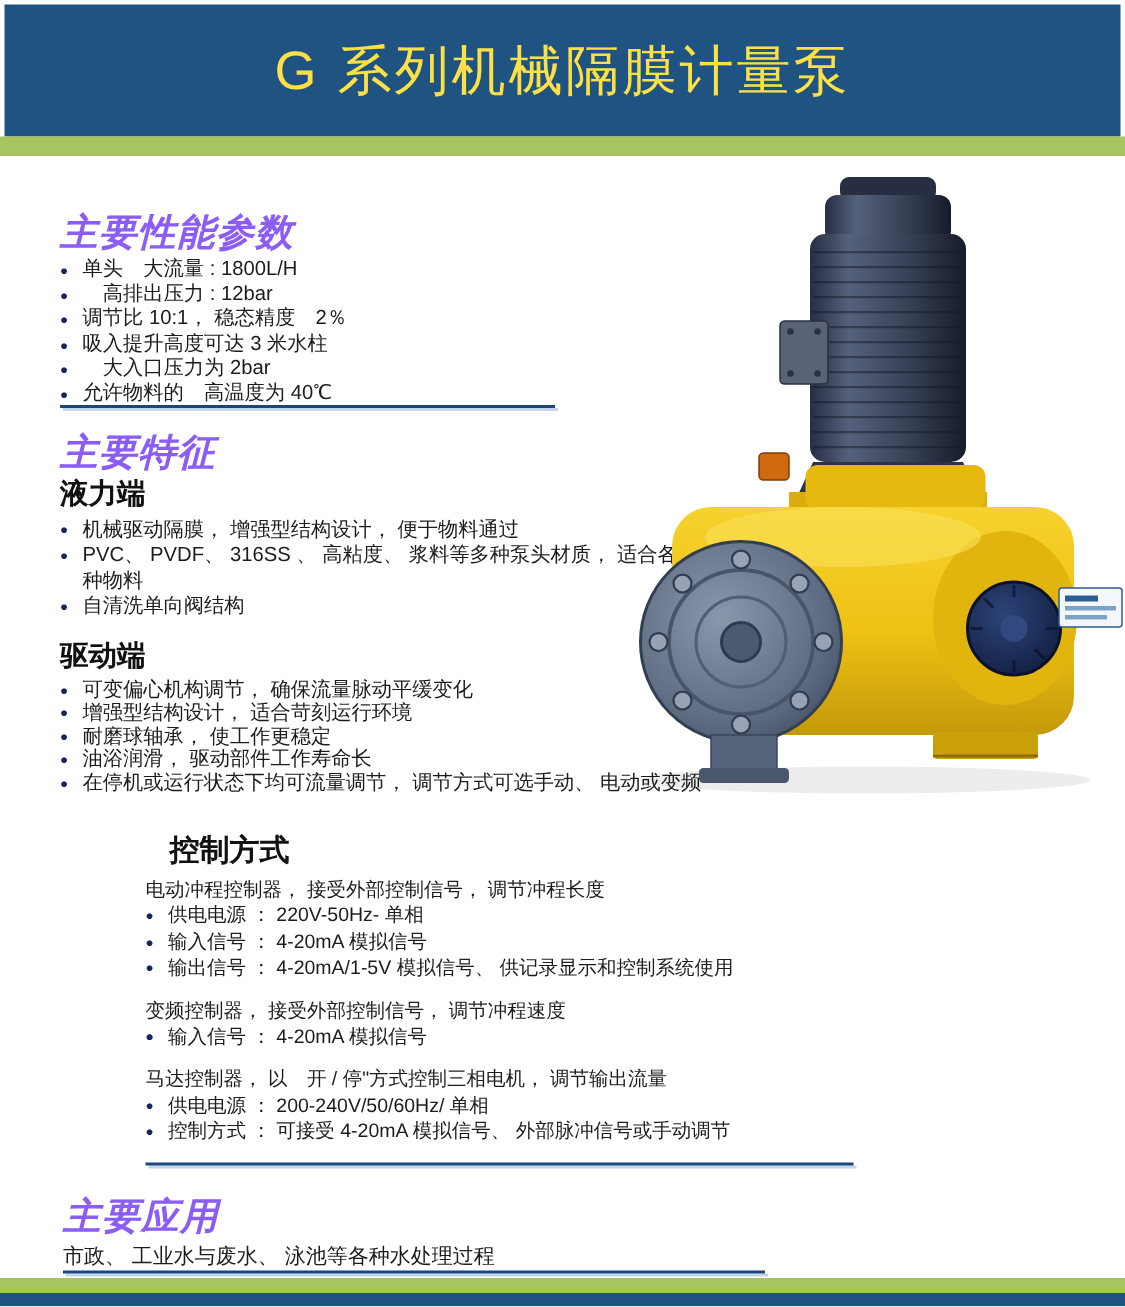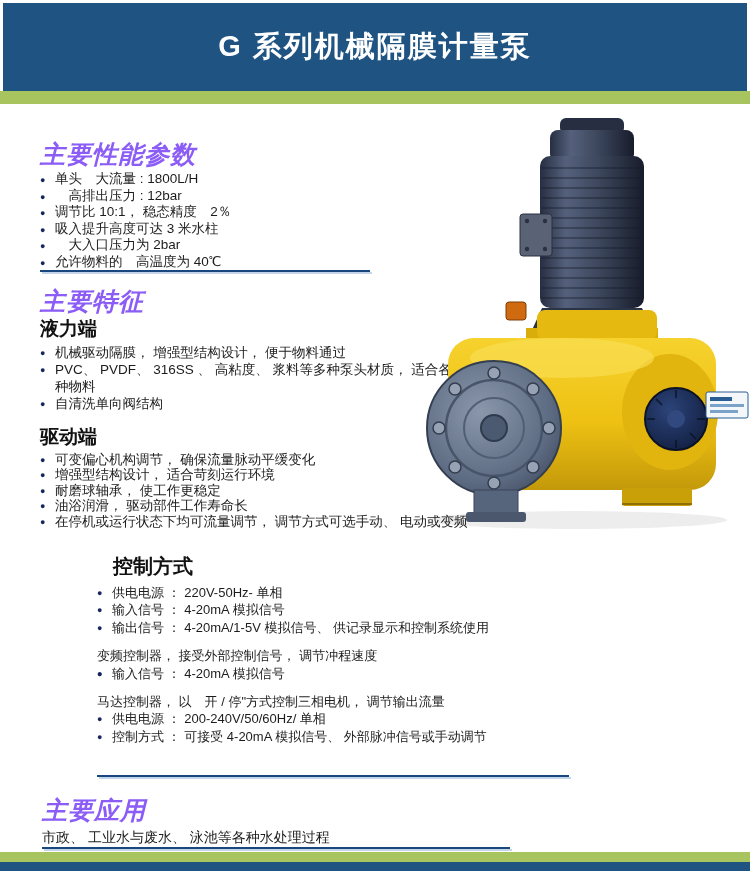--- a/index.html
+++ b/index.html
@@ -2,21 +2,21 @@
 <html><head>
 <meta charset="utf-8">
 <style>
   html,body{margin:0;padding:0;background:#fff;}
   .page{position:relative;width:750px;height:871px;background:#ffffff;overflow:hidden;
         font-family:"Liberation Sans",sans-serif;color:#1c1c1c;}
 
   
   .hdr{position:absolute;left:3px;top:3px;width:744px;height:88px;background:#1e5382;
        display:flex;align-items:center;justify-content:center;}
-  .hdr h1{margin:0;color:#ffffff;font-size:29px;font-weight:bold;letter-spacing:2px;}
+  .hdr h1{margin:0;color:#fde047;font-size:36px;font-weight:normal;letter-spacing:2px;}
   .bar-top{position:absolute;left:0;top:91px;width:750px;height:13px;background:#a8c45f;}
 
   
   .h-blue{position:absolute;margin:0;color:#8b5cf6;font-style:italic;font-weight:bold;
           font-size:25px;letter-spacing:1px;}
   .h-sub{position:absolute;margin:0;color:#111111;font-weight:bold;font-size:19px;}
   ul{list-style:none;margin:0;padding:0;}
   .li{position:relative;padding-left:15px;}
   .blt{position:absolute;left:0;top:1px;font-size:9px;color:#16265d;}
   .sep{position:absolute;height:2px;background:#17477e;box-shadow:2px 2px 0 #c4d5ea;}
@@ -89,20 +89,21 @@
     <li class="li"><span class="blt">●</span><span>增强型结构设计， 适合苛刻运行环境</span></li>
     <li class="li"><span class="blt">●</span><span>耐磨球轴承， 使工作更稳定</span></li>
     <li class="li"><span class="blt">●</span><span>油浴润滑， 驱动部件工作寿命长</span></li>
     <li class="li"><span class="blt">●</span><span>在停机或运行状态下均可流量调节， 调节方式可选手动、 电动或变频</span></li>
   </ul>
 
   <div class="ctl">
     <h3>控制方式</h3>
 
     <div class="ctl-group">
+      <p class="ctl-intro">电动冲程控制器， 接受外部控制信号， 调节冲程长度</p>
       <ul>
         <li class="li"><span class="blt">●</span><span>供电电源 ： 220V-50Hz- 单相</span></li>
         <li class="li"><span class="blt">●</span><span>输入信号 ： 4-20mA 模拟信号</span></li>
         <li class="li"><span class="blt">●</span><span>输出信号 ： 4-20mA/1-5V 模拟信号、 供记录显示和控制系统使用</span></li>
       </ul>
     </div>
 
     <div class="ctl-group">
       <p class="ctl-intro">变频控制器， 接受外部控制信号， 调节冲程速度</p>
       <ul>

